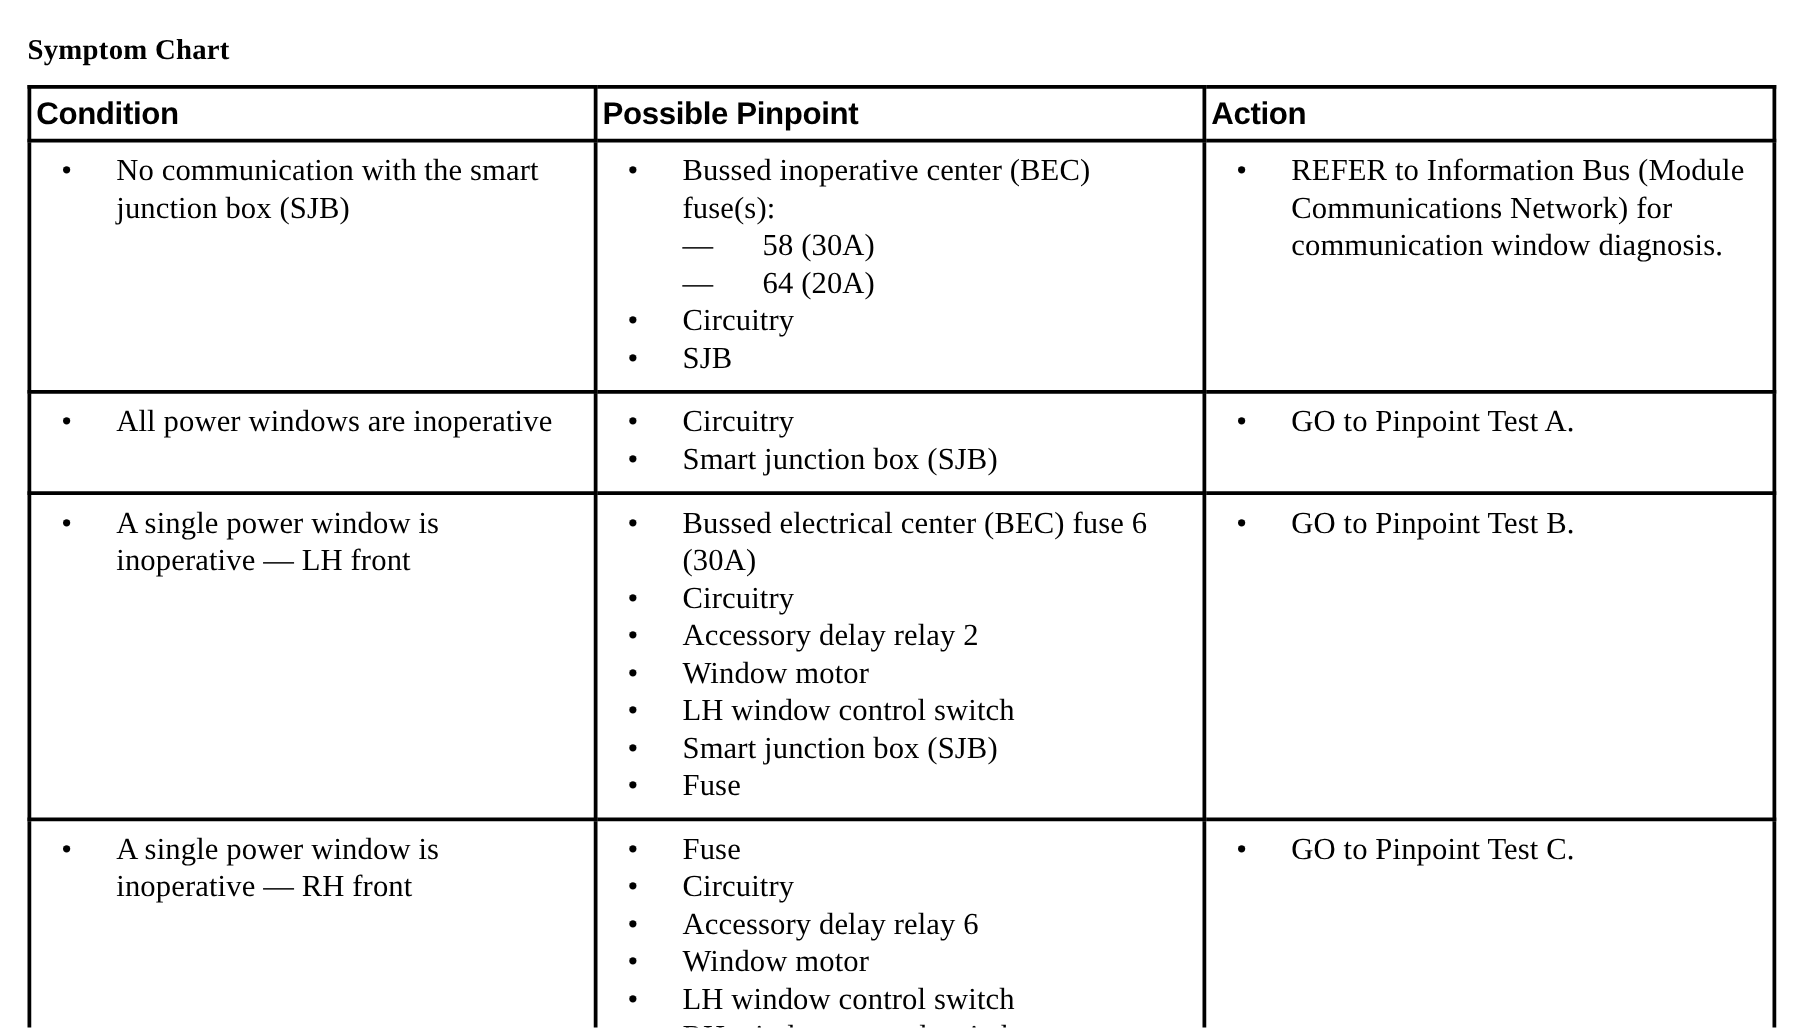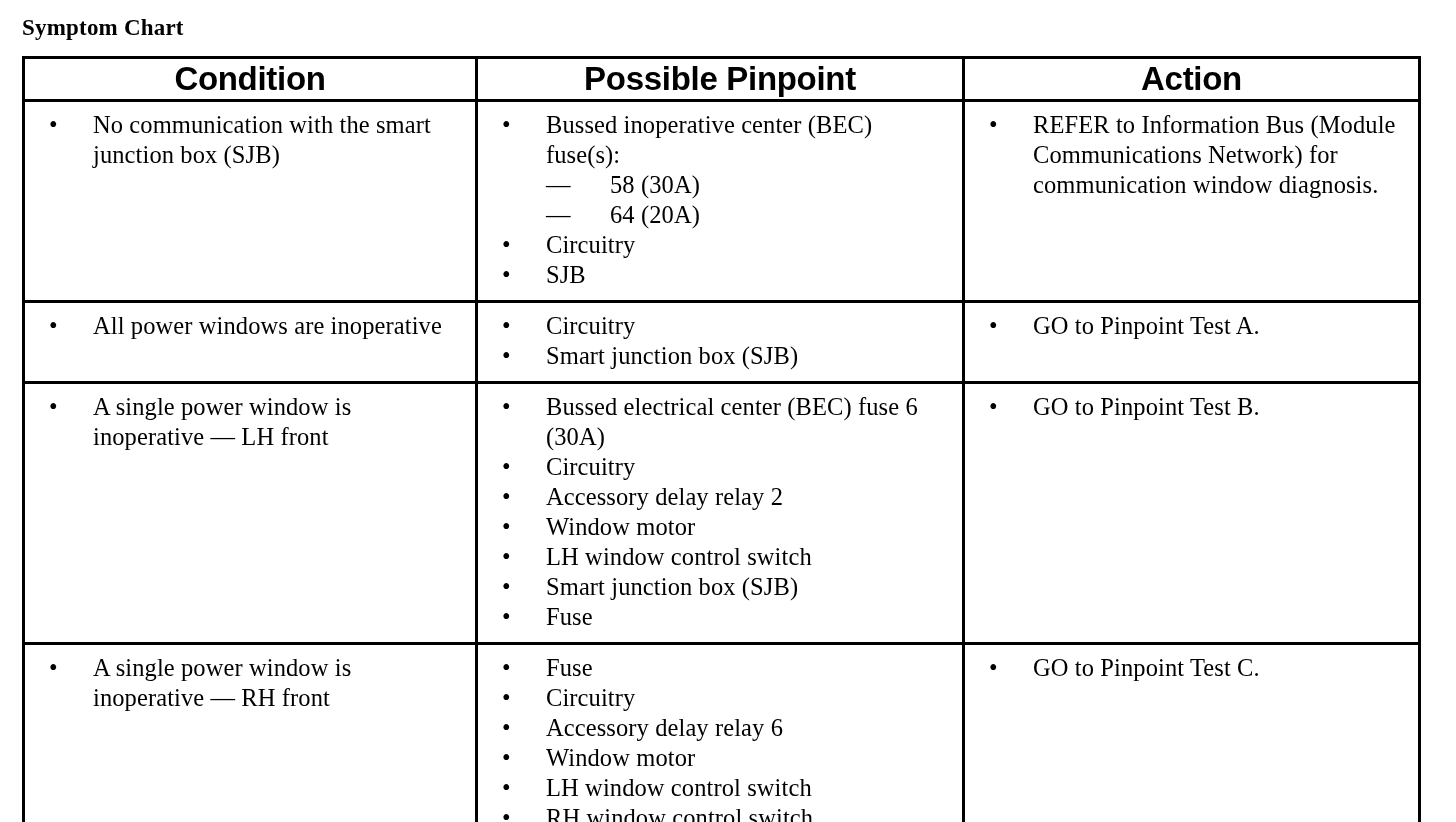--- a/index.html
+++ b/index.html
@@ -14,21 +14,21 @@
     position: relative;
     overflow: hidden;
     font-family: "Liberation Serif", "DejaVu Serif", serif;
     color: #000000;
     -webkit-font-smoothing: none;
   }
 
   .page {
     position: absolute;
     left: 0;
-    top: 4px;
+    top: 16px;
     width: 1456px;
     height: 701px;
   }
 
   .chart-title {
     position: absolute;
     left: 22px;
     top: 11px;
     font-family: "Liberation Serif", "DejaVu Serif", serif;
     font-weight: bold;
@@ -53,24 +53,24 @@
 
   .symptom-table th,
   .symptom-table td {
     border: 3px solid #000000;
     vertical-align: top;
     padding: 0;
     background: #ffffff;
   }
 
   .symptom-table thead th {
-    text-align: center;
+    text-align: left;
     font-family: "Liberation Sans", "DejaVu Sans", sans-serif;
     font-weight: bold;
-    font-size: 33px;
+    font-size: 25px;
     line-height: 40px;
     height: 40px;
     padding: 0 4px;
     letter-spacing: -0.3px;
   }
 
   .cell-inner {
     padding: 8px 10px 10px 10px;
   }
 

